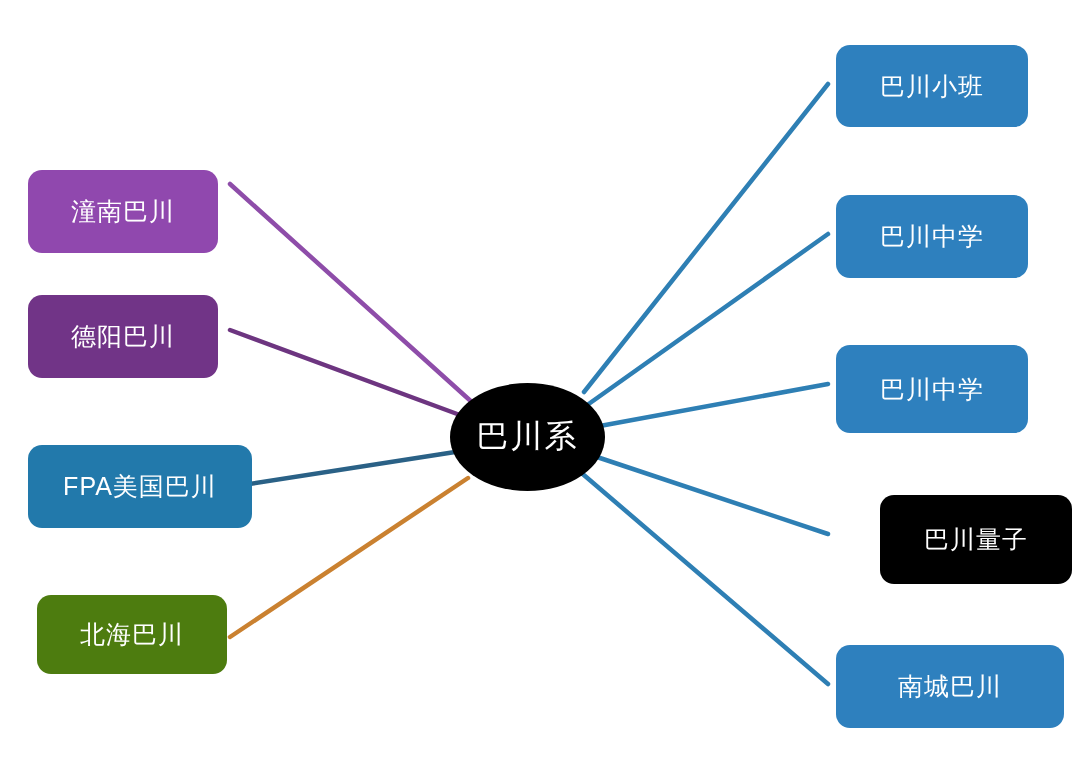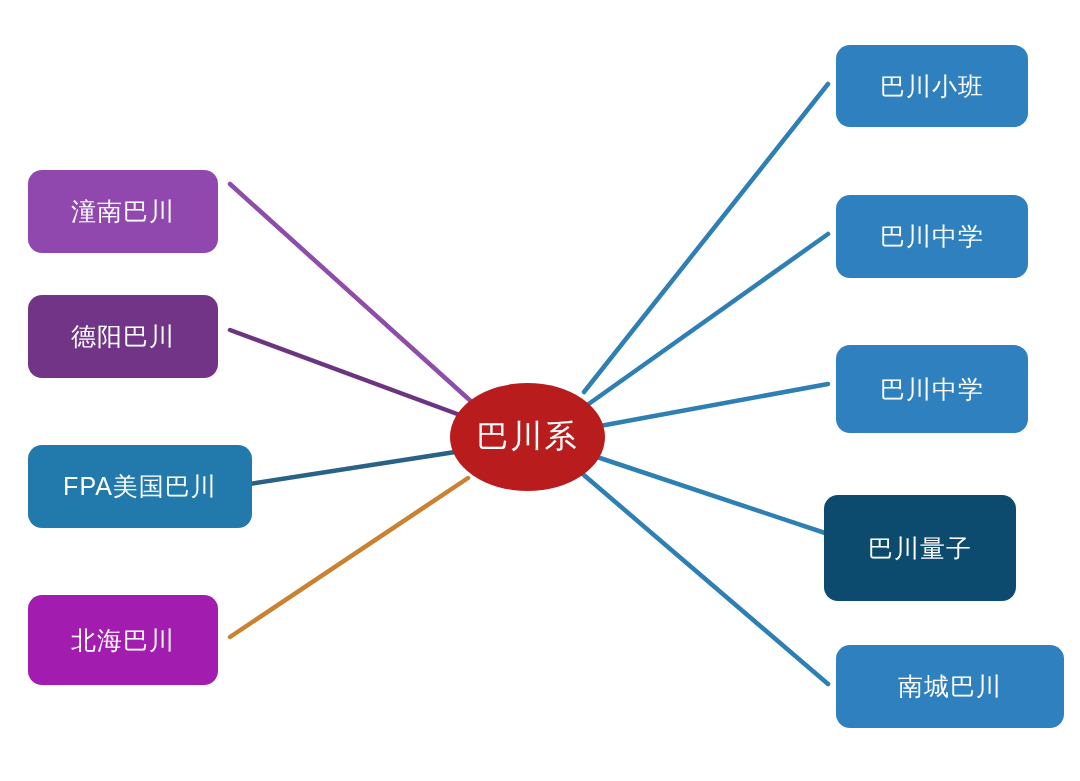--- a/index.html
+++ b/index.html
@@ -77,37 +77,37 @@
   <div id="node-layer">
       <div class="node-box" style="left: 28px; top: 146px; width: 190px; height: 83px; background: rgb(144, 72, 174); margin-top: 24px;">
         <span class="node-label">潼南巴川</span>
       </div>
       <div class="node-box" style="left: 28px; top: 295px; width: 190px; height: 83px; background: rgb(113, 52, 135);">
         <span class="node-label">德阳巴川</span>
       </div>
       <div class="node-box" style="left: 28px; top: 445px; width: 224px; height: 83px; background: rgb(34, 121, 171);">
         <span class="node-label">FPA美国巴川</span>
       </div>
-      <div class="node-box" style="left: 28px; top: 595px; width: 190px; height: 90px; background: #a21caf;">
+      <div class="node-box" style="left: 37px; top: 595px; width: 190px; height: 79px; background: #4d7c0f;">
         <span class="node-label">北海巴川</span>
       </div>
       <div class="node-box" style="left: 836px; top: 45px; width: 192px; height: 82px; background: rgb(46, 128, 190);">
         <span class="node-label">巴川小班</span>
       </div>
       <div class="node-box" style="left: 836px; top: 195px; width: 192px; height: 83px; background: rgb(46, 128, 190);">
         <span class="node-label">巴川中学</span>
       </div>
       <div class="node-box" style="left: 836px; top: 345px; width: 192px; height: 88px; background: rgb(46, 128, 190);">
         <span class="node-label">巴川中学</span>
       </div>
-      <div class="node-box" style="left: 824px; top: 495px; width: 192px; height: 106px; background: #0c4a6e;">
+      <div class="node-box" style="left: 880px; top: 495px; width: 192px; height: 89px; background: #000000;">
         <span class="node-label">巴川量子</span>
       </div>
       <div class="node-box" style="left: 836px; top: 645px; width: 228px; height: 83px; background: rgb(46, 128, 190);">
         <span class="node-label">南城巴川</span>
       </div>
     </div>
 
-  <div id="center-node" style="left: 450px; top: 383px; width: 155px; height: 108px; background: #b91c1c; color: rgb(255, 255, 255); justify-content: center;">
+  <div id="center-node" style="left: 450px; top: 383px; width: 155px; height: 108px; background: #000000; color: rgb(255, 255, 255); justify-content: center;">
     <span>巴川系</span>
   </div>
 
 </div>
 
 </body></html>

